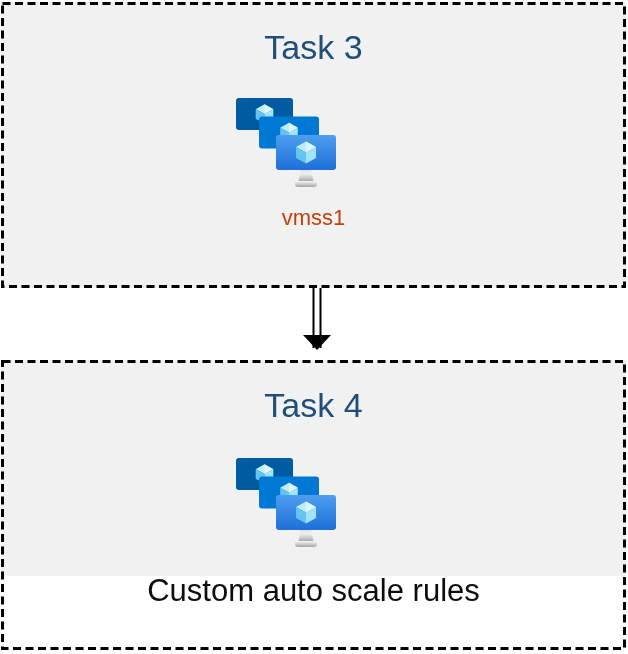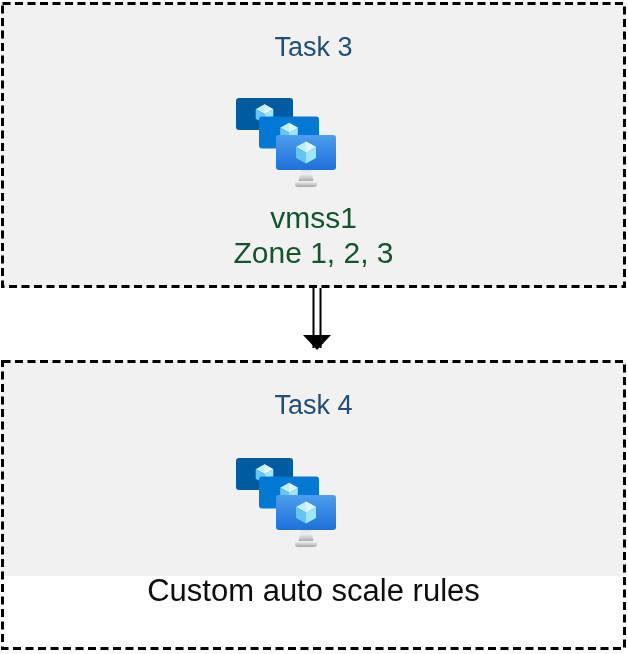--- a/index.html
+++ b/index.html
@@ -26,38 +26,38 @@
   }
   .task-box-top { top: 2px; height: 286px; }
   .task-box-bottom { top: 360px; height: 216px; }
   .box-border {
     position: absolute;
     left: 0; top: 0;
     pointer-events: none;
   }
   .task-title {
     margin-top: 26px;
-    font-size: 27px;
+    font-size: 34px;
     line-height: 38px;
     color: #1F4E79;
     text-align: center;
     z-index: 1;
   }
   .icon-wrap {
     margin-top: 32px;
     width: 101px;
     height: 90px;
     transform: translateX(-27px);
     z-index: 1;
   }
   .task-box-bottom .icon-wrap { margin-top: 34px; }
   .task-label {
-    font-size: 30px;
+    font-size: 22px;
     line-height: 35px;
-    color: #14532d;
+    color: #c2410c;
     text-align: center;
     z-index: 1;
   }
   .task-label.first { margin-top: 12px; }
   .task-caption {
     margin-top: 24px;
     font-size: 31px;
     line-height: 38px;
     color: #0d0d0d;
     text-align: center;
@@ -137,21 +137,20 @@
     <svg class="box-border" width="625" height="286">
       <rect x="1.5" y="1.5" width="622" height="283" fill="none" stroke="#000000" stroke-width="3" stroke-dasharray="8 4.5"></rect>
     </svg>
     <div class="task-title">Task 3</div>
     <div class="icon-wrap">
       <svg width="101" height="90" viewBox="0 0 101 90">
         <use href="#vmss-icon"></use>
       </svg>
     </div>
     <div class="task-label first">vmss1</div>
-    <div class="task-label">Zone 1, 2, 3</div>
   </div>
 
   <div class="connector">
     <div class="connector-lines"></div>
     <div class="connector-head"></div>
   </div>
 
   <div class="task-box task-box-bottom">
     <svg class="box-border" width="625" height="290">
       <rect x="1.5" y="1.5" width="622" height="287" fill="none" stroke="#000000" stroke-width="3" stroke-dasharray="8 4.5"></rect>

